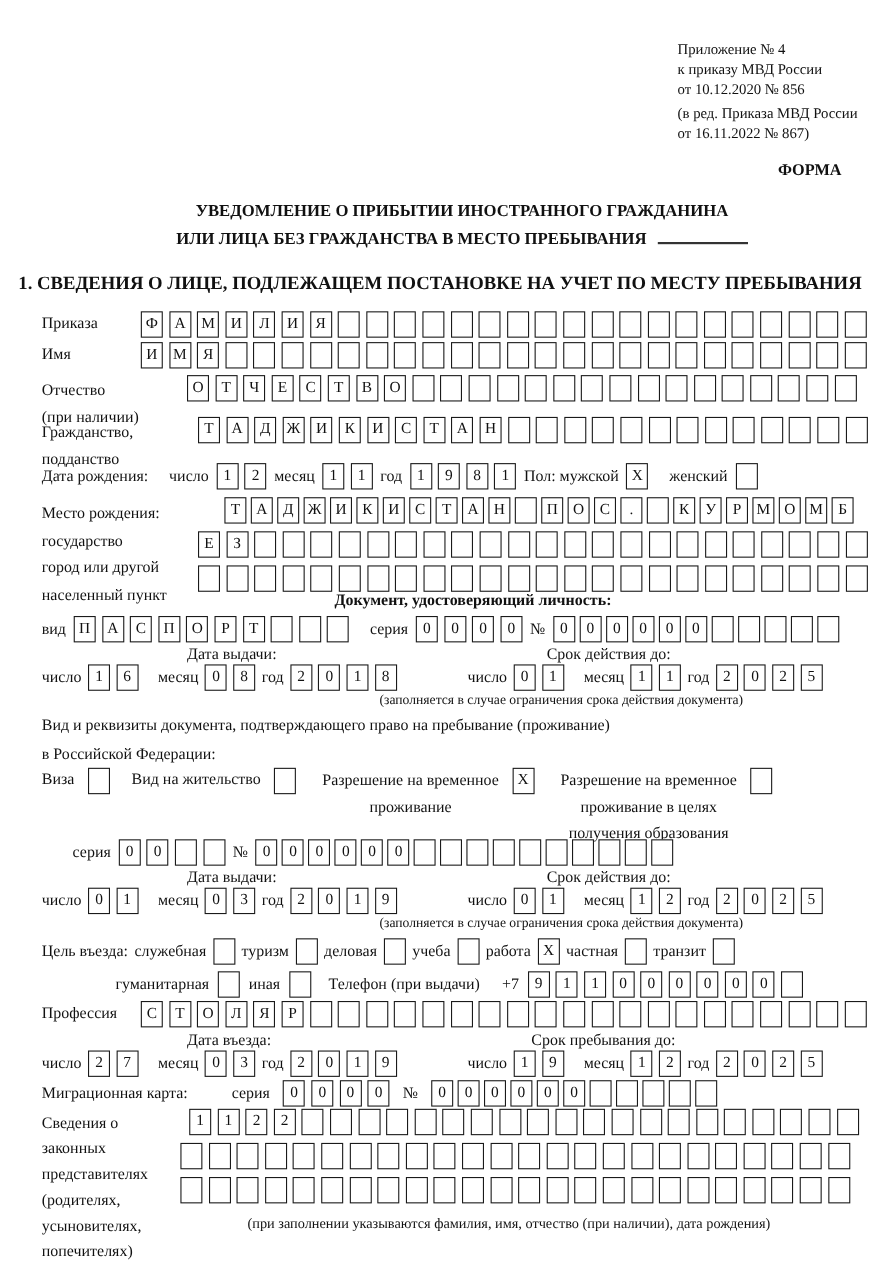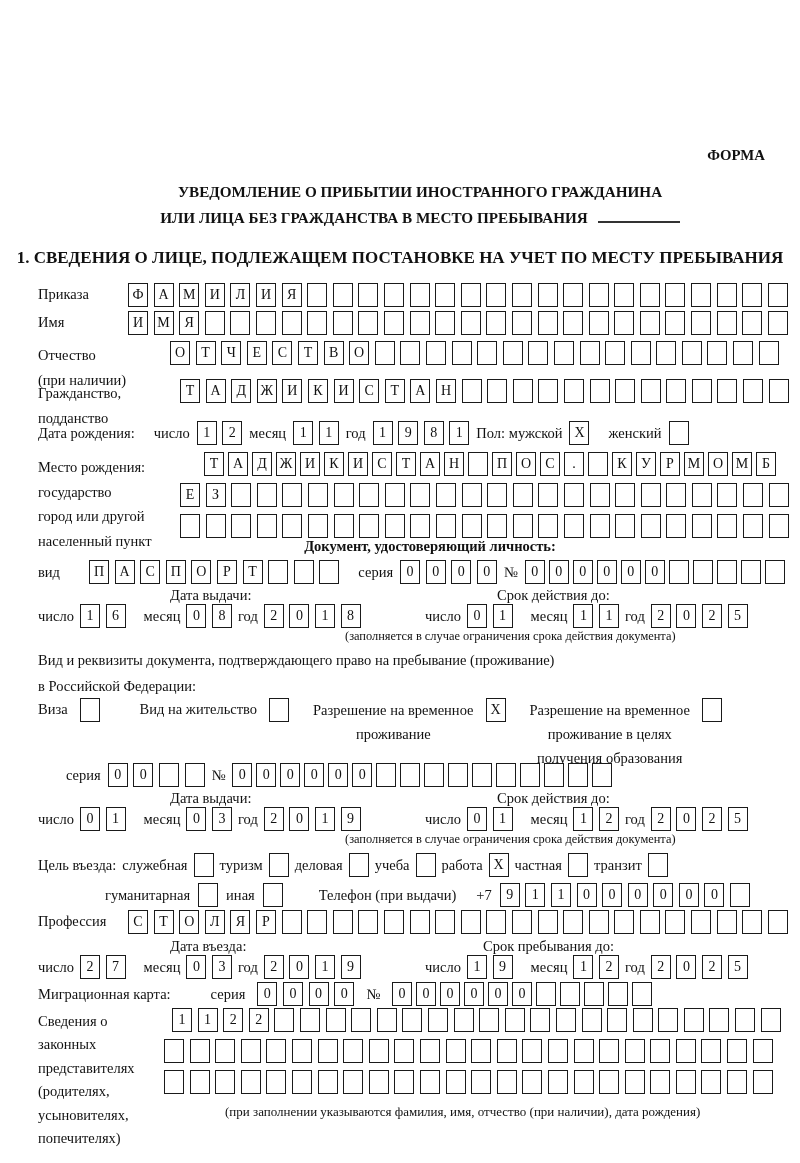--- a/index.html
+++ b/index.html
@@ -21,27 +21,34 @@
   .lbl{display:inline-block;}
   .b{font-weight:bold;}
   .small{font-size:12.4px;}
   .hdr{font-size:13.4px;line-height:18px;}
   .title{font-weight:bold;font-size:15.2px;line-height:26px;text-align:center;}
   .uline{display:inline-block;width:82px;border-bottom:2px solid #333;height:14px;margin-left:10px;}
   .stack{line-height:25px;}
   .stack3{line-height:24.5px;}
   .optlbl{text-align:center;line-height:24px;}
   .ml12{margin-left:12px;}
-  .ml20{margin-left:28px;}
+  .ml20{margin-left:8px;}
 </style>
 </head>
 <body>
 
 <div class="page">
 
+  <div class="abs hdr" style="left:616px;top:36px;">
+    <div>Приложение № 4</div>
+    <div>к приказу МВД России</div>
+    <div>от 10.12.2020 № 856</div>
+    <div style="margin-top:4px;">(в ред. Приказа МВД России</div>
+    <div>от 16.11.2022 № 867)</div>
+  </div>
 
   <div class="abs b" style="right:35px;top:147px;font-size:14.8px;">ФОРМА</div>
 
   <div class="abs title" style="left:40px;top:179px;width:760px;">
     <div>УВЕДОМЛЕНИЕ О ПРИБЫТИИ ИНОСТРАННОГО ГРАЖДАНИНА</div>
     <div><span>ИЛИ ЛИЦА БЕЗ ГРАЖДАНСТВА В МЕСТО ПРЕБЫВАНИЯ</span><span class="uline"></span></div>
   </div>
 
   <div class="abs b" style="left:0;top:248px;width:800px;text-align:center;font-size:17px;">1. СВЕДЕНИЯ О ЛИЦЕ, ПОДЛЕЖАЩЕМ ПОСТАНОВКЕ НА УЧЕТ ПО МЕСТУ ПРЕБЫВАНИЯ</div>
 
@@ -277,21 +284,21 @@
       <span class="bx"></span>
       <span class="bx"></span>
       <span class="bx"></span>
       <span class="bx"></span>
       <span class="bx"></span>
     </span>
 
   <div class="abs b" style="left:100px;top:538px;width:660px;text-align:center;">Документ, удостоверяющий личность:</div>
 
   <div class="abs row" style="left:38px;top:560px;">
-    <span class="lbl" style="margin-right:22px;">вид</span>
+    <span class="lbl" style="">вид</span>
     <span class="boxes">
         <span class="bx">П</span>
         <span class="bx">А</span>
         <span class="bx">С</span>
         <span class="bx">П</span>
         <span class="bx">О</span>
         <span class="bx">Р</span>
         <span class="bx">Т</span>
         <span class="bx"></span>
         <span class="bx"></span>

